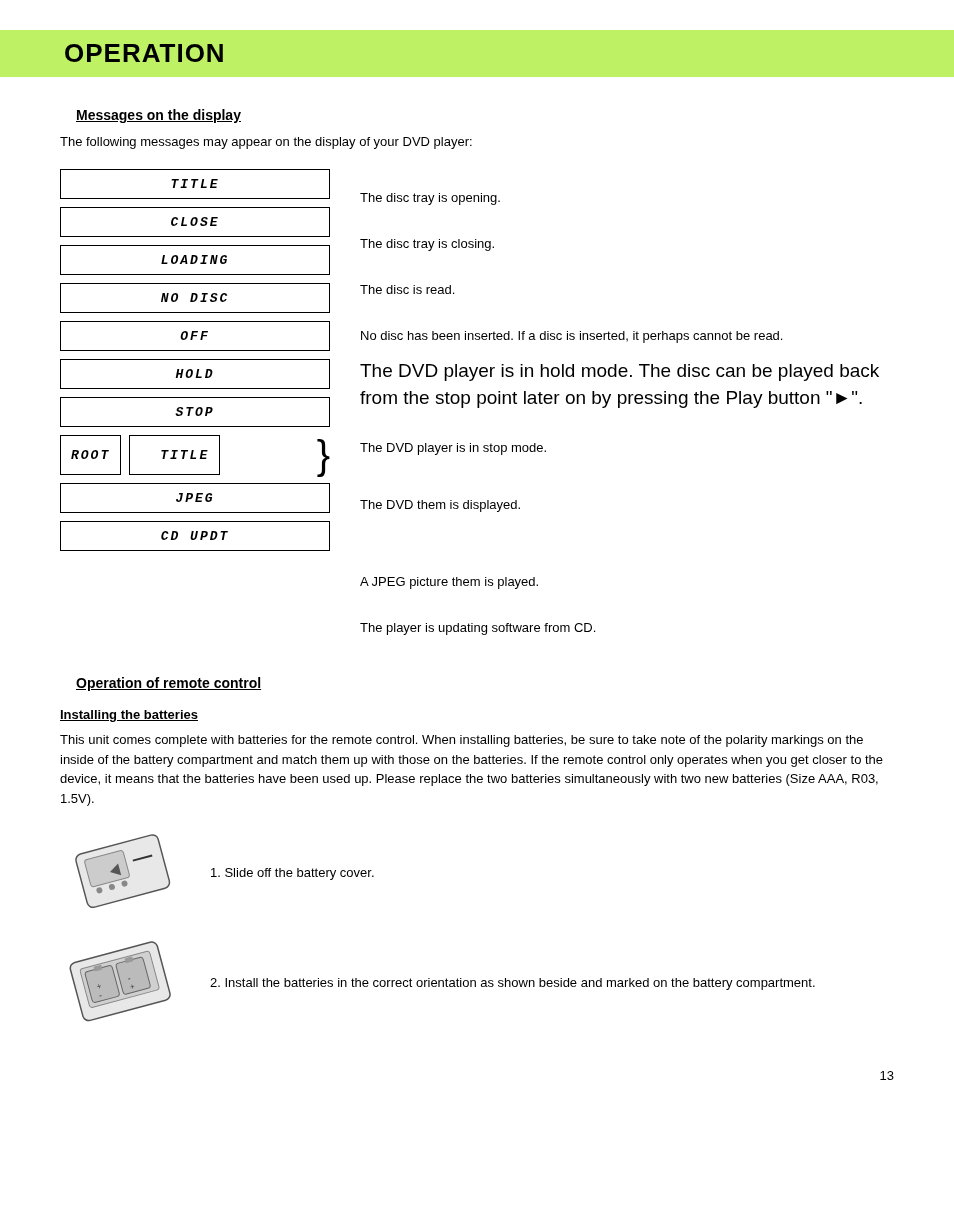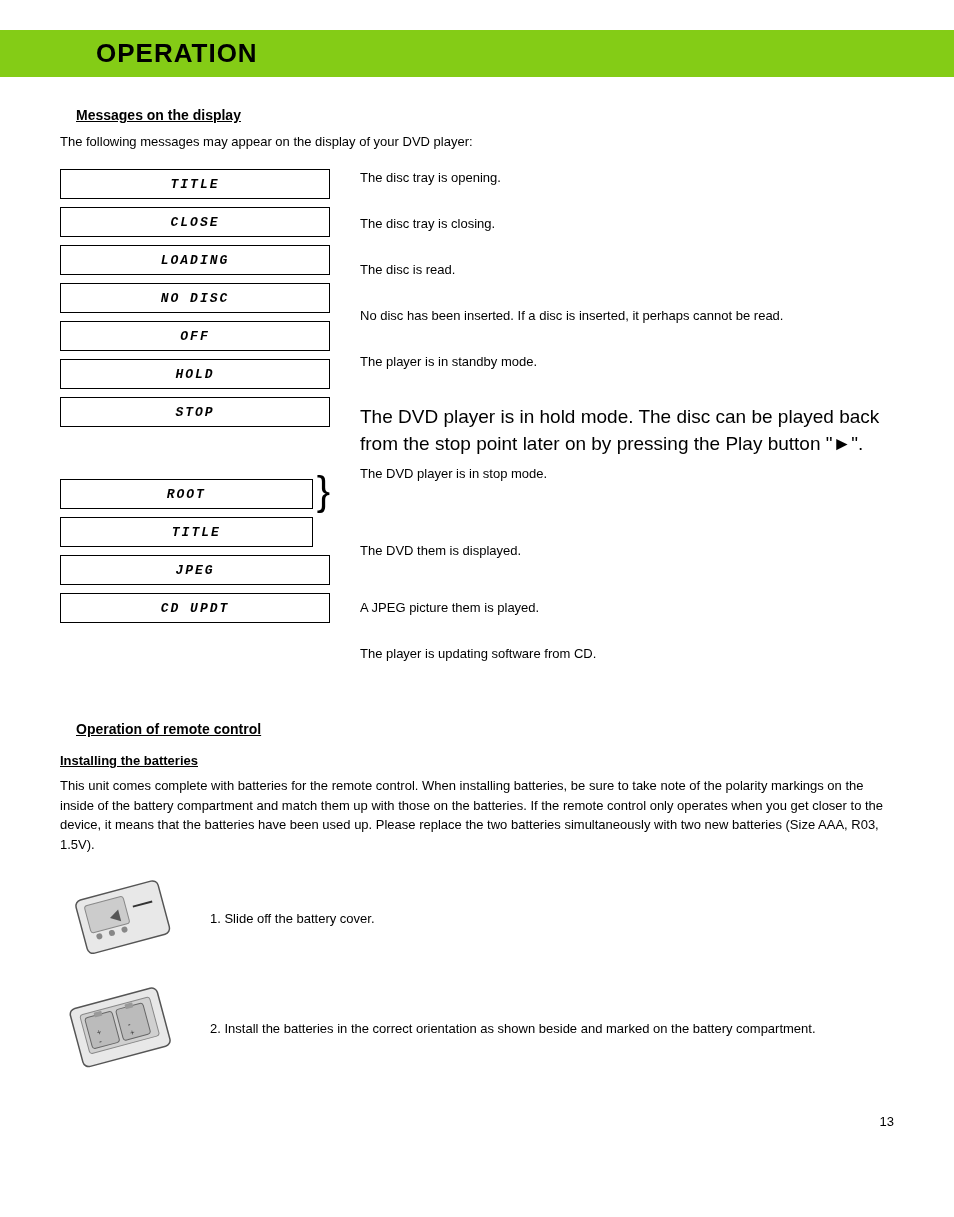--- a/index.html
+++ b/index.html
@@ -12,23 +12,23 @@
       min-height: 1217px;
       position: relative;
     }
 
     .page-container {
       padding: 30px 60px 60px 60px;
     }
 
     
     .page-header {
-      background: #84cc16;
+      background: #bef264;
       margin: 0 -60px 30px -60px;
-      padding: 8px 96px;
+      padding: 8px 64px;
       display: flex;
       align-items: center;
     }
     .page-header-title {
       font-size: 26px;
       font-weight: 900;
       color: #000;
       letter-spacing: 1px;
     }
 
@@ -69,23 +69,22 @@
     
     .bracket-group {
       display: flex;
       align-items: stretch;
       margin-bottom: 8px;
       position: relative;
     }
     .bracket-boxes {
       flex: 1;
       display: flex;
-      flex-direction: column;
+      flex-direction: row;
       gap: 8px;
-      margin-top: 44px;
     }
     .bracket-symbol {
       display: flex;
       align-items: center;
       padding-left: 4px;
       font-size: 40px;
       font-weight: 100;
       color: #000;
       line-height: 1;
     }
@@ -109,21 +108,21 @@
       text-decoration: underline;
       margin-bottom: 8px;
       margin-top: 16px;
     }
 
     
     .desc-row {
       min-height: 38px;
       margin-bottom: 8px;
       display: flex;
-      align-items: flex-start;
+      align-items: flex-end;
       font-size: 13px;
       line-height: 1.4;
     }
 
     .desc-row-tall {
       min-height: 56px;
       margin-bottom: 8px;
       display: flex;
       align-items: flex-start;
       padding-top: 5px;
@@ -248,23 +247,20 @@
       </div>
 
       <div class="desc-row">
         <span>The disc is read.</span>
       </div>
 
       <div class="desc-row">
         <span>No disc has been inserted. If a disc is inserted, it perhaps cannot be read.</span>
       </div>
 
-      <div class="desc-row">
-        <span>The player is in standby mode.</span>
-      </div>
 
       <div class="desc-row-tall">
         <span>The DVD player is in hold mode. The disc can be played back from the stop point later on by pressing the Play button "►".</span>
       </div>
 
       <div class="desc-row">
         <span>The DVD player is in stop mode.</span>
       </div>
 
       <div class="desc-row-pair">

